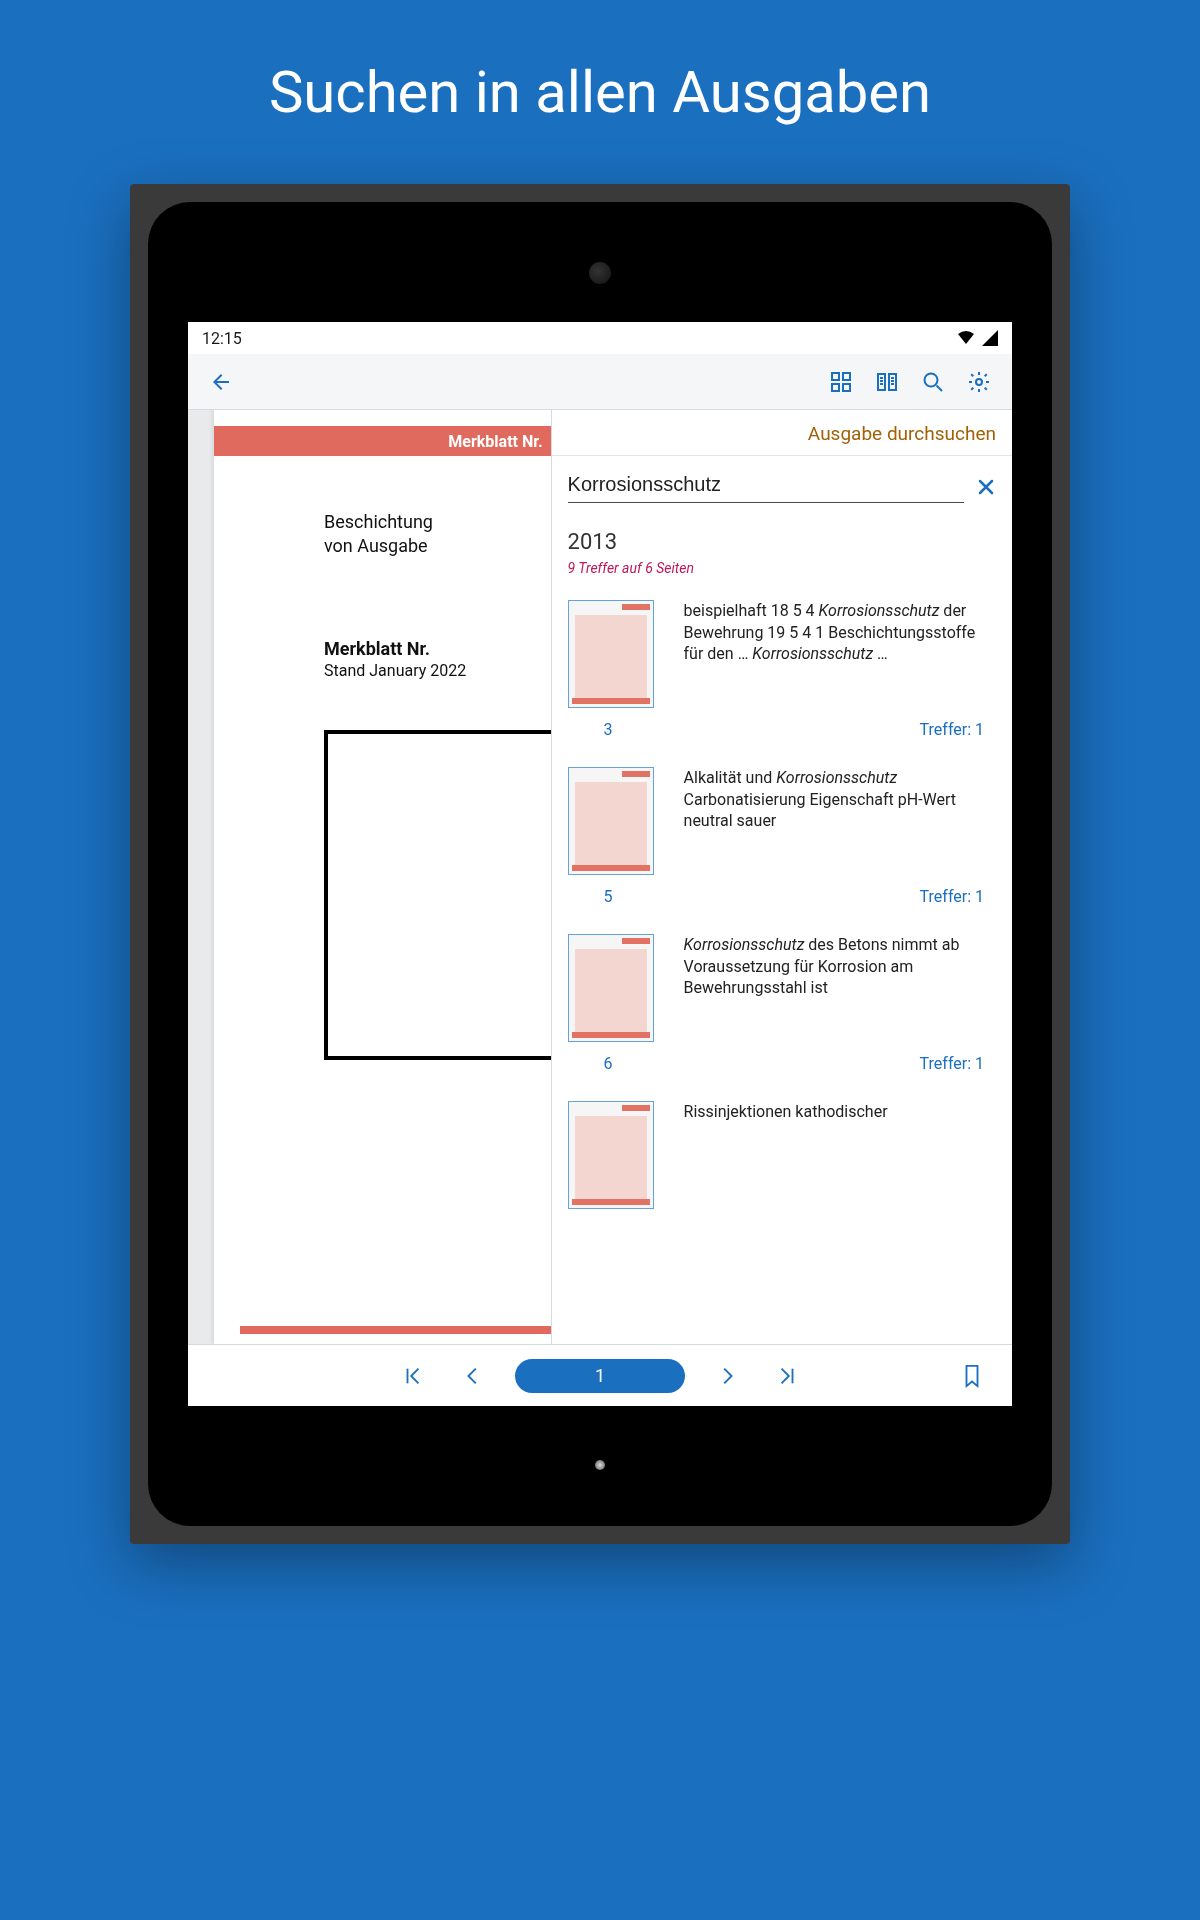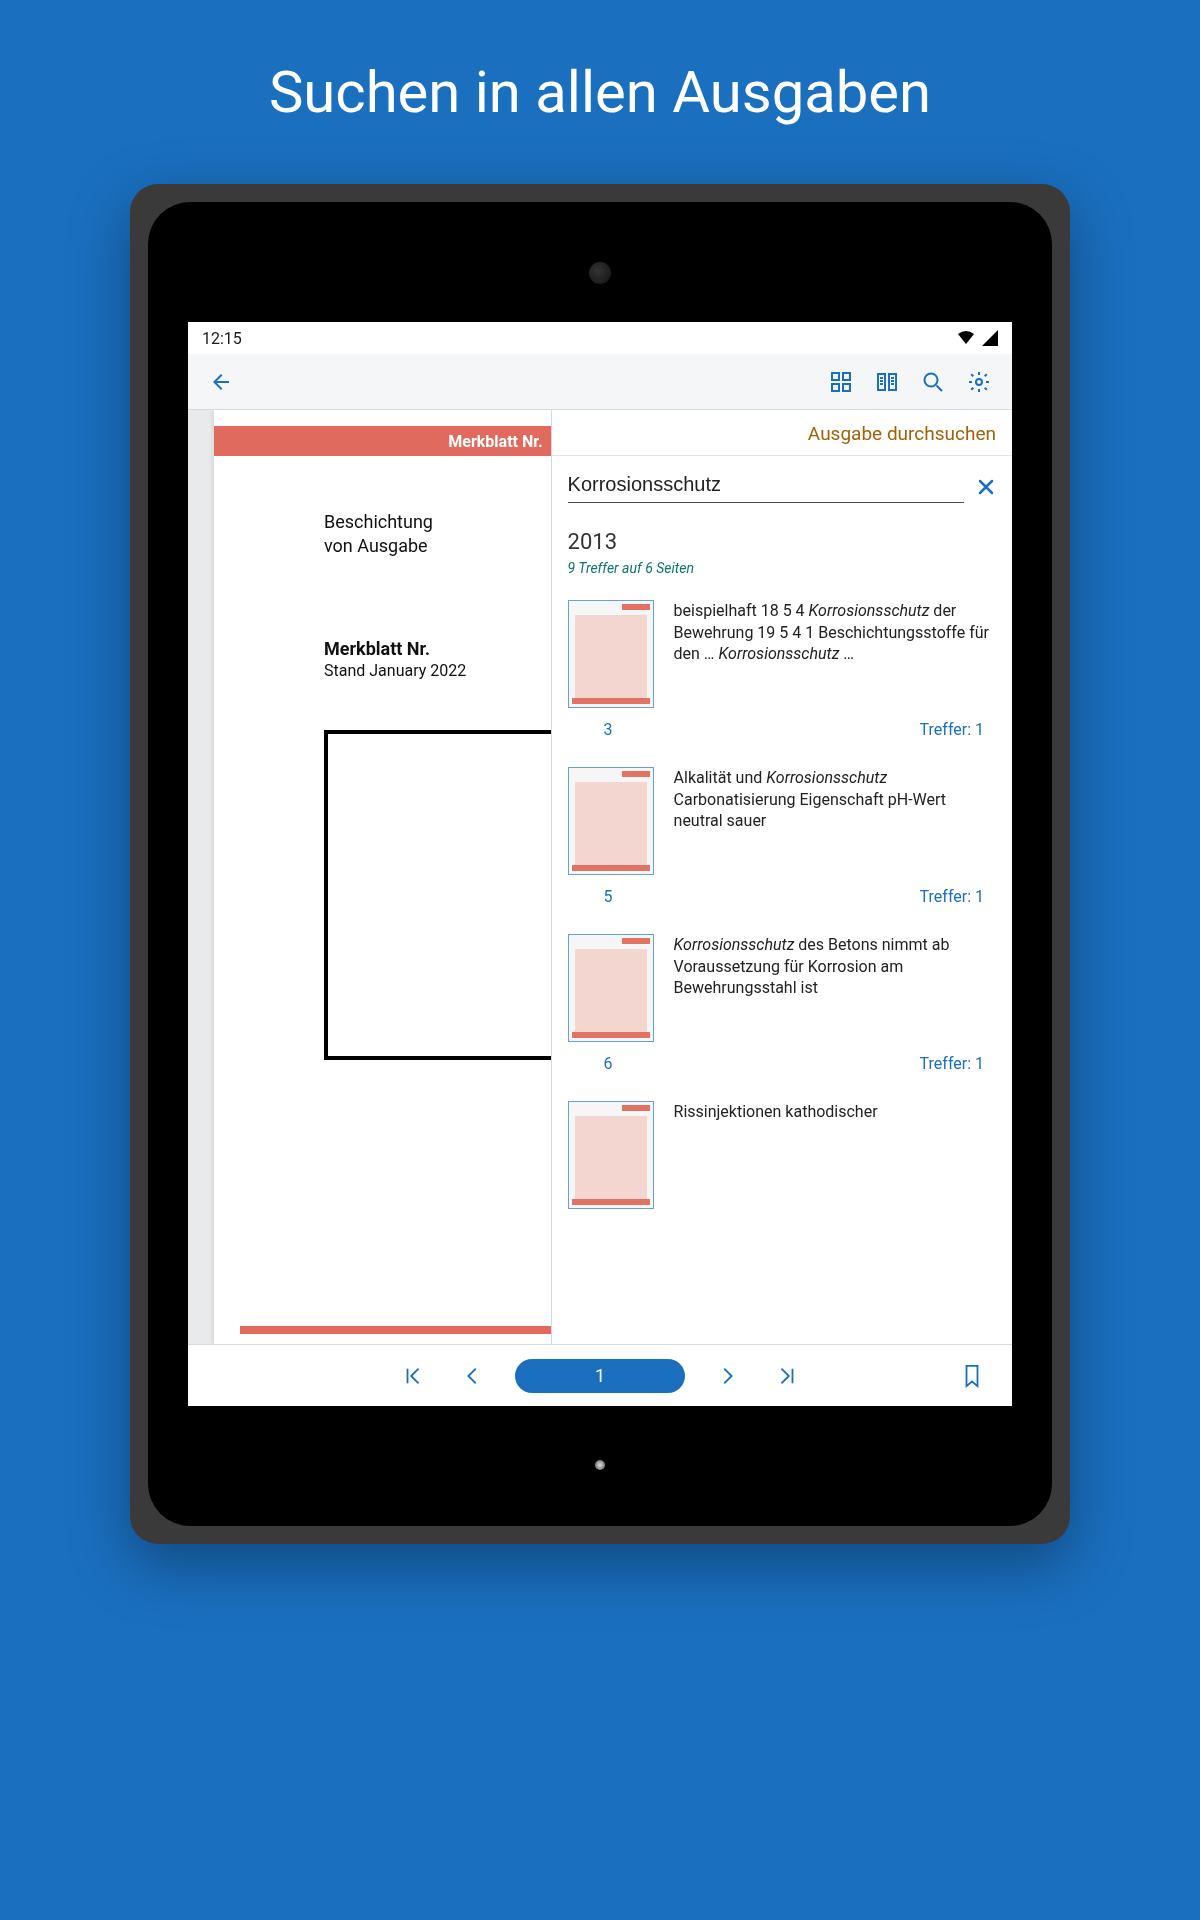--- a/index.html
+++ b/index.html
@@ -22,21 +22,21 @@
   }
 
   
   .tablet {
     position: absolute;
     left: 130px;
     top: 184px;
     width: 940px;
     height: 1360px;
     background: #3a3a3a;
-    border-radius: 28px;
+    border-radius: 4px;
     box-shadow: 0 20px 60px rgba(0,0,0,0.35);
   }
   .tablet-inner {
     position: absolute;
     left: 18px; right: 18px; top: 18px; bottom: 18px;
     background: #000;
     border-radius: 42px;
   }
   .tablet-camera {
     position: absolute;
@@ -189,32 +189,32 @@
   .search-clear { color:#1a6fbf; cursor:pointer; }
   .year-hd {
     padding: 22px 16px 6px;
     font-size: 22px;
     color: #333;
   }
   .hits-sub {
     padding: 0 16px 8px;
     font-size: 14px;
     font-style: italic;
-    color: #0f766e;
+    color: #be185d;
   }
   .results-list {
     flex: 1;
     overflow: hidden;
   }
   .result-item {
     padding: 16px 16px 8px;
   }
   .result-row {
     display: flex;
-    gap: 20px;
+    gap: 30px;
   }
   .thumb {
     flex: 0 0 86px;
     height: 108px;
     background: #f6f6f6;
     border: 1px solid #64a1dd;
     position: relative;
     overflow: hidden;
   }
   .thumb .tbar { height: 6px; background: #e17264; margin: 3px 3px 0; }

